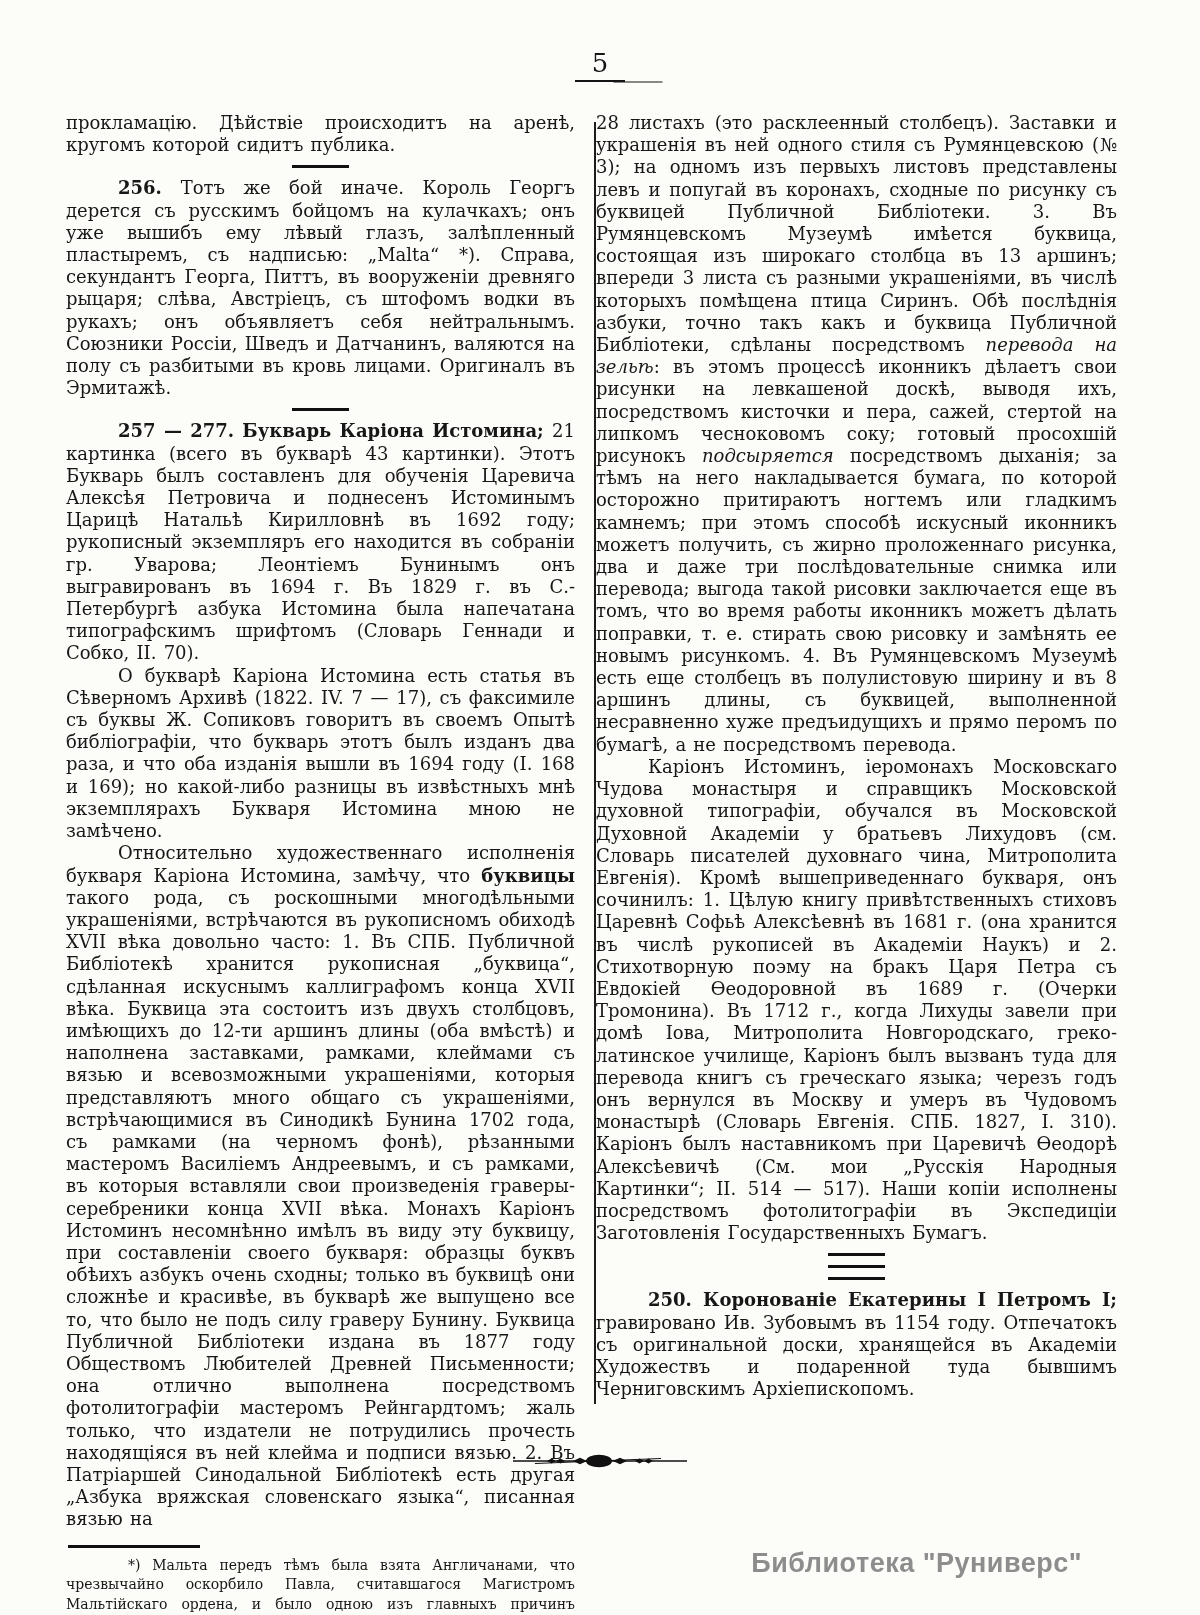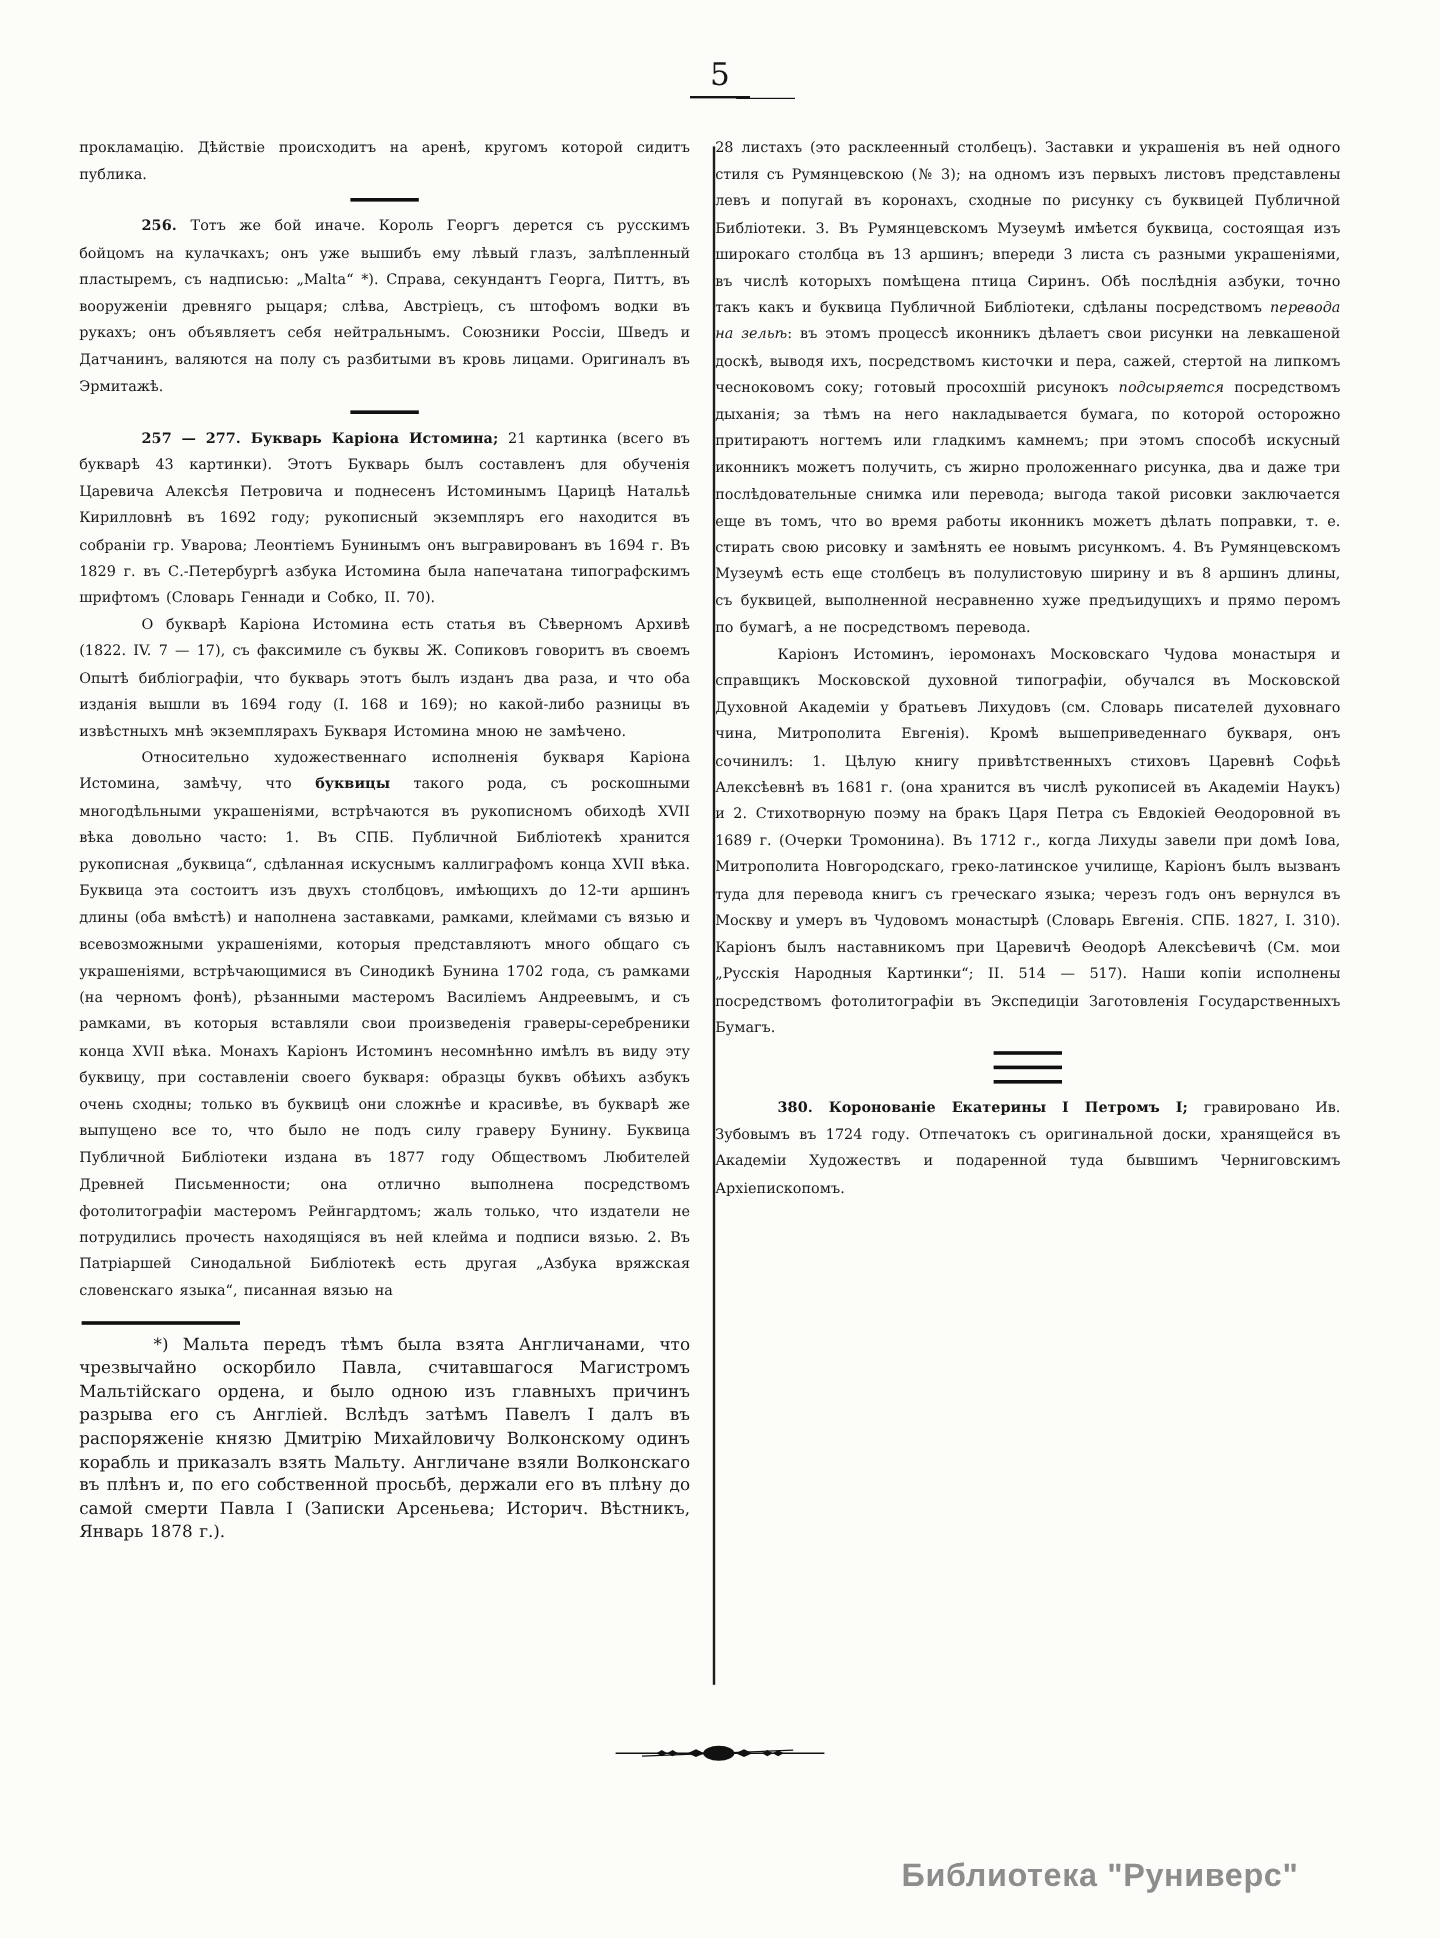--- a/index.html
+++ b/index.html
@@ -28,21 +28,21 @@
   .col { position:absolute; top:0; }
   .col-left  { left:0;     width:509px; }
   .col-right { left:530px; width:521px; }
   .v-divider {
     position:absolute; left:528px; top:10px;
     width:2px; height:1282px; background:#1c1c1c;
   }
 
   .para {
     margin:0;
-    font-size:12px;
+    font-size:18px;
     line-height:22.2px;
     text-align:justify;
     word-spacing:1.5px;
   }
   .para.indent { text-indent:52px; }
   .b { font-weight:bold; }
   .i { font-style:italic; }
 
   .rule {
     width:57px; height:0;
@@ -95,21 +95,21 @@
       <div class="fnrule"></div>
       <p class="para footnote"><span>*) Мальта передъ тѣмъ была взята Англичанами, что чрезвычайно оскорбило Павла, считавшагося Магистромъ Мальтійскаго ордена, и было одною изъ главныхъ причинъ разрыва его съ Англіей. Вслѣдъ затѣмъ Павелъ I далъ въ распоряженіе князю Дмитрію Михайловичу Волконскому одинъ корабль и приказалъ взять Мальту. Англичане взяли Волконскаго въ плѣнъ и, по его собственной просьбѣ, держали его въ плѣну до самой смерти Павла I (Записки Арсеньева; Историч. Вѣстникъ, Январь 1878 г.).</span></p>
     </div>
   <div class="v-divider"></div>
   <div class="col col-right" id="col-right">
       <p class="para"><span>28 листахъ (это расклеенный столбецъ). Заставки и украшенія въ ней одного стиля съ Румянцевскою (№ 3); на одномъ изъ первыхъ листовъ представлены левъ и попугай въ коронахъ, сходные по рисунку съ буквицей Публичной Библіотеки. 3. Въ Румянцевскомъ Музеумѣ имѣется буквица, состоящая изъ широкаго столбца въ 13 аршинъ; впереди 3 листа съ разными украшеніями, въ числѣ которыхъ помѣщена птица Сиринъ. Обѣ послѣднія азбуки, точно такъ какъ и буквица Публичной Библіотеки, сдѣланы посредствомъ </span><span class="i">перевода на зельѣ</span><span>: въ этомъ процессѣ иконникъ дѣлаетъ свои рисунки на левкашеной доскѣ, выводя ихъ, посредствомъ кисточки и пера, сажей, стертой на липкомъ чесноковомъ соку; готовый просохшій рисунокъ </span><span class="i">подсыряется</span><span> посредствомъ дыханія; за тѣмъ на него накладывается бумага, по которой осторожно притираютъ ногтемъ или гладкимъ камнемъ; при этомъ способѣ искусный иконникъ можетъ получить, съ жирно проложеннаго рисунка, два и даже три послѣдовательные снимка или перевода; выгода такой рисовки заключается еще въ томъ, что во время работы иконникъ можетъ дѣлать поправки, т. е. стирать свою рисовку и замѣнять ее новымъ рисункомъ. 4. Въ Румянцевскомъ Музеумѣ есть еще столбецъ въ полулистовую ширину и въ 8 аршинъ длины, съ буквицей, выполненной несравненно хуже предъидущихъ и прямо перомъ по бумагѣ, а не посредствомъ перевода.</span></p>
       <p class="para indent"><span>Каріонъ Истоминъ, іеромонахъ Московскаго Чудова монастыря и справщикъ Московской духовной типографіи, обучался въ Московской Духовной Академіи у братьевъ Лихудовъ (см. Словарь писателей духовнаго чина, Митрополита Евгенія). Кромѣ вышеприведеннаго букваря, онъ сочинилъ: 1. Цѣлую книгу привѣтственныхъ стиховъ Царевнѣ Софьѣ Алексѣевнѣ въ 1681 г. (она хранится въ числѣ рукописей въ Академіи Наукъ) и 2. Стихотворную поэму на бракъ Царя Петра съ Евдокіей Ѳеодоровной въ 1689 г. (Очерки Тромонина). Въ 1712 г., когда Лихуды завели при домѣ Іова, Митрополита Новгородскаго, греко-латинское училище, Каріонъ былъ вызванъ туда для перевода книгъ съ греческаго языка; черезъ годъ онъ вернулся въ Москву и умеръ въ Чудовомъ монастырѣ (Словарь Евгенія. СПБ. 1827, I. 310). Каріонъ былъ наставникомъ при Царевичѣ Ѳеодорѣ Алексѣевичѣ (См. мои „Русскія Народныя Картинки“; II. 514 — 517). Наши копіи исполнены посредствомъ фотолитографіи въ Экспедиціи Заготовленія Государственныхъ Бумагъ.</span></p>
       <div class="rule"></div>
       <div class="rule"></div>
       <div class="rule"></div>
-      <p class="para indent"><span class="b">380. Коронованіе Екатерины I Петромъ I; </span><span>гравировано Ив. Зубовымъ въ 1724 году. Отпечатокъ съ оригинальной доски, хранящейся въ Академіи Художествъ и подаренной туда бывшимъ Черниговскимъ Архіепископомъ.</span></p>
+      <p class="para indent"><span class="b">250. Коронованіе Екатерины I Петромъ I; </span><span>гравировано Ив. Зубовымъ въ 1154 году. Отпечатокъ съ оригинальной доски, хранящейся въ Академіи Художествъ и подаренной туда бывшимъ Черниговскимъ Архіепископомъ.</span></p>
     </div>
 </div>
 
 <svg class="ornament" width="178" height="22" viewBox="0 0 178 22" xmlns="http://www.w3.org/2000/svg">
   <line x1="2" y1="11" x2="176" y2="11" stroke="#111" stroke-width="1.3"></line>
   <line x1="24" y1="13.5" x2="150" y2="8.5" stroke="#111" stroke-width="1"></line>
   <ellipse cx="88" cy="11" rx="13" ry="6.2" fill="#111"></ellipse>
   <path d="M62 11 l7 -3.2 7 3.2 -7 3.2 z" fill="#111"></path>
   <path d="M102 11 l7 -3.2 7 3.2 -7 3.2 z" fill="#111"></path>
   <path d="M36 11 l4.5 -2.6 4.5 2.6 -4.5 2.6 z" fill="#111"></path>

